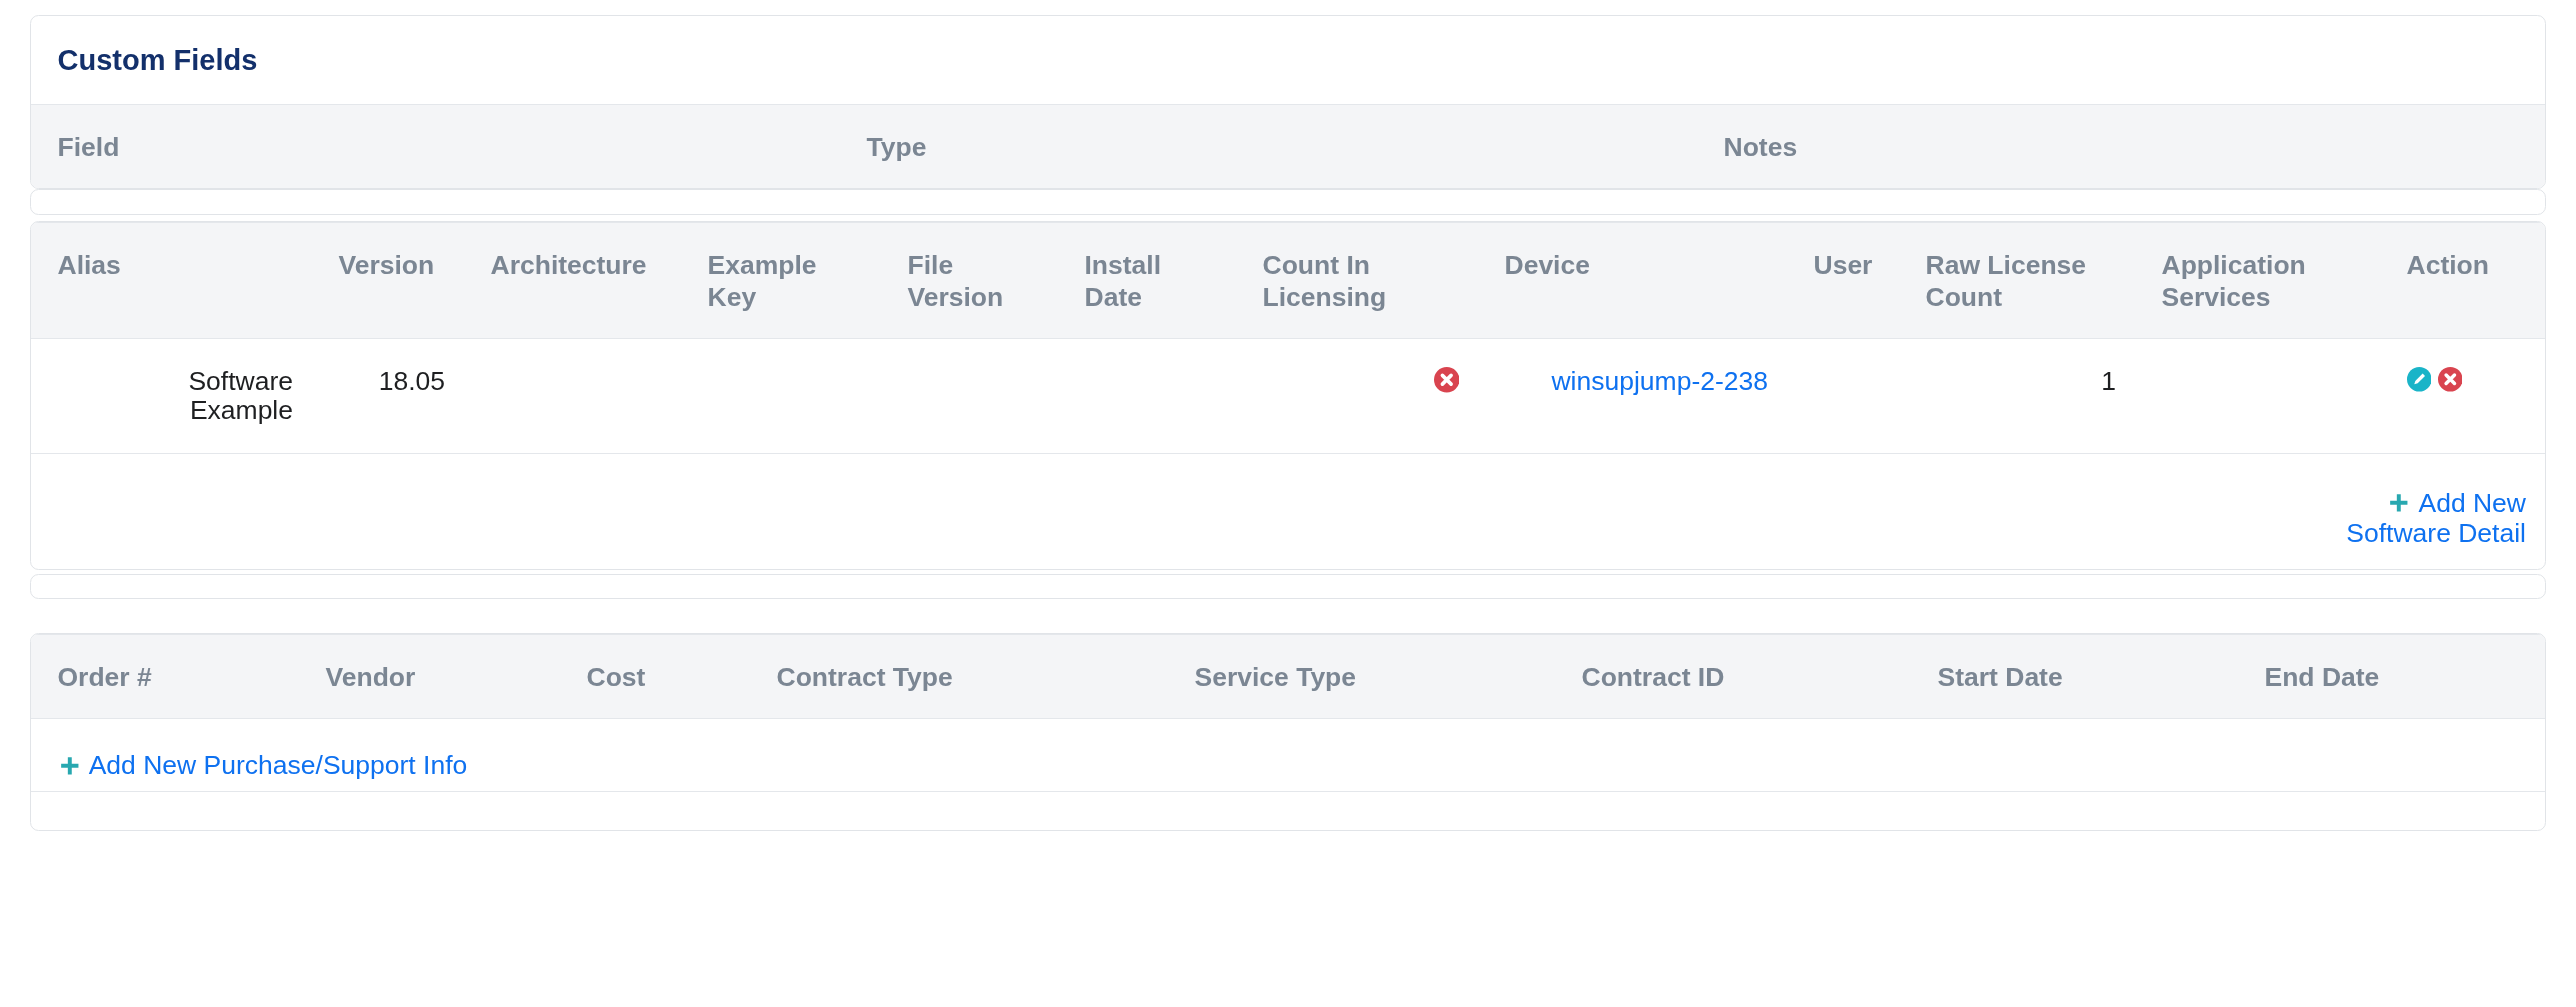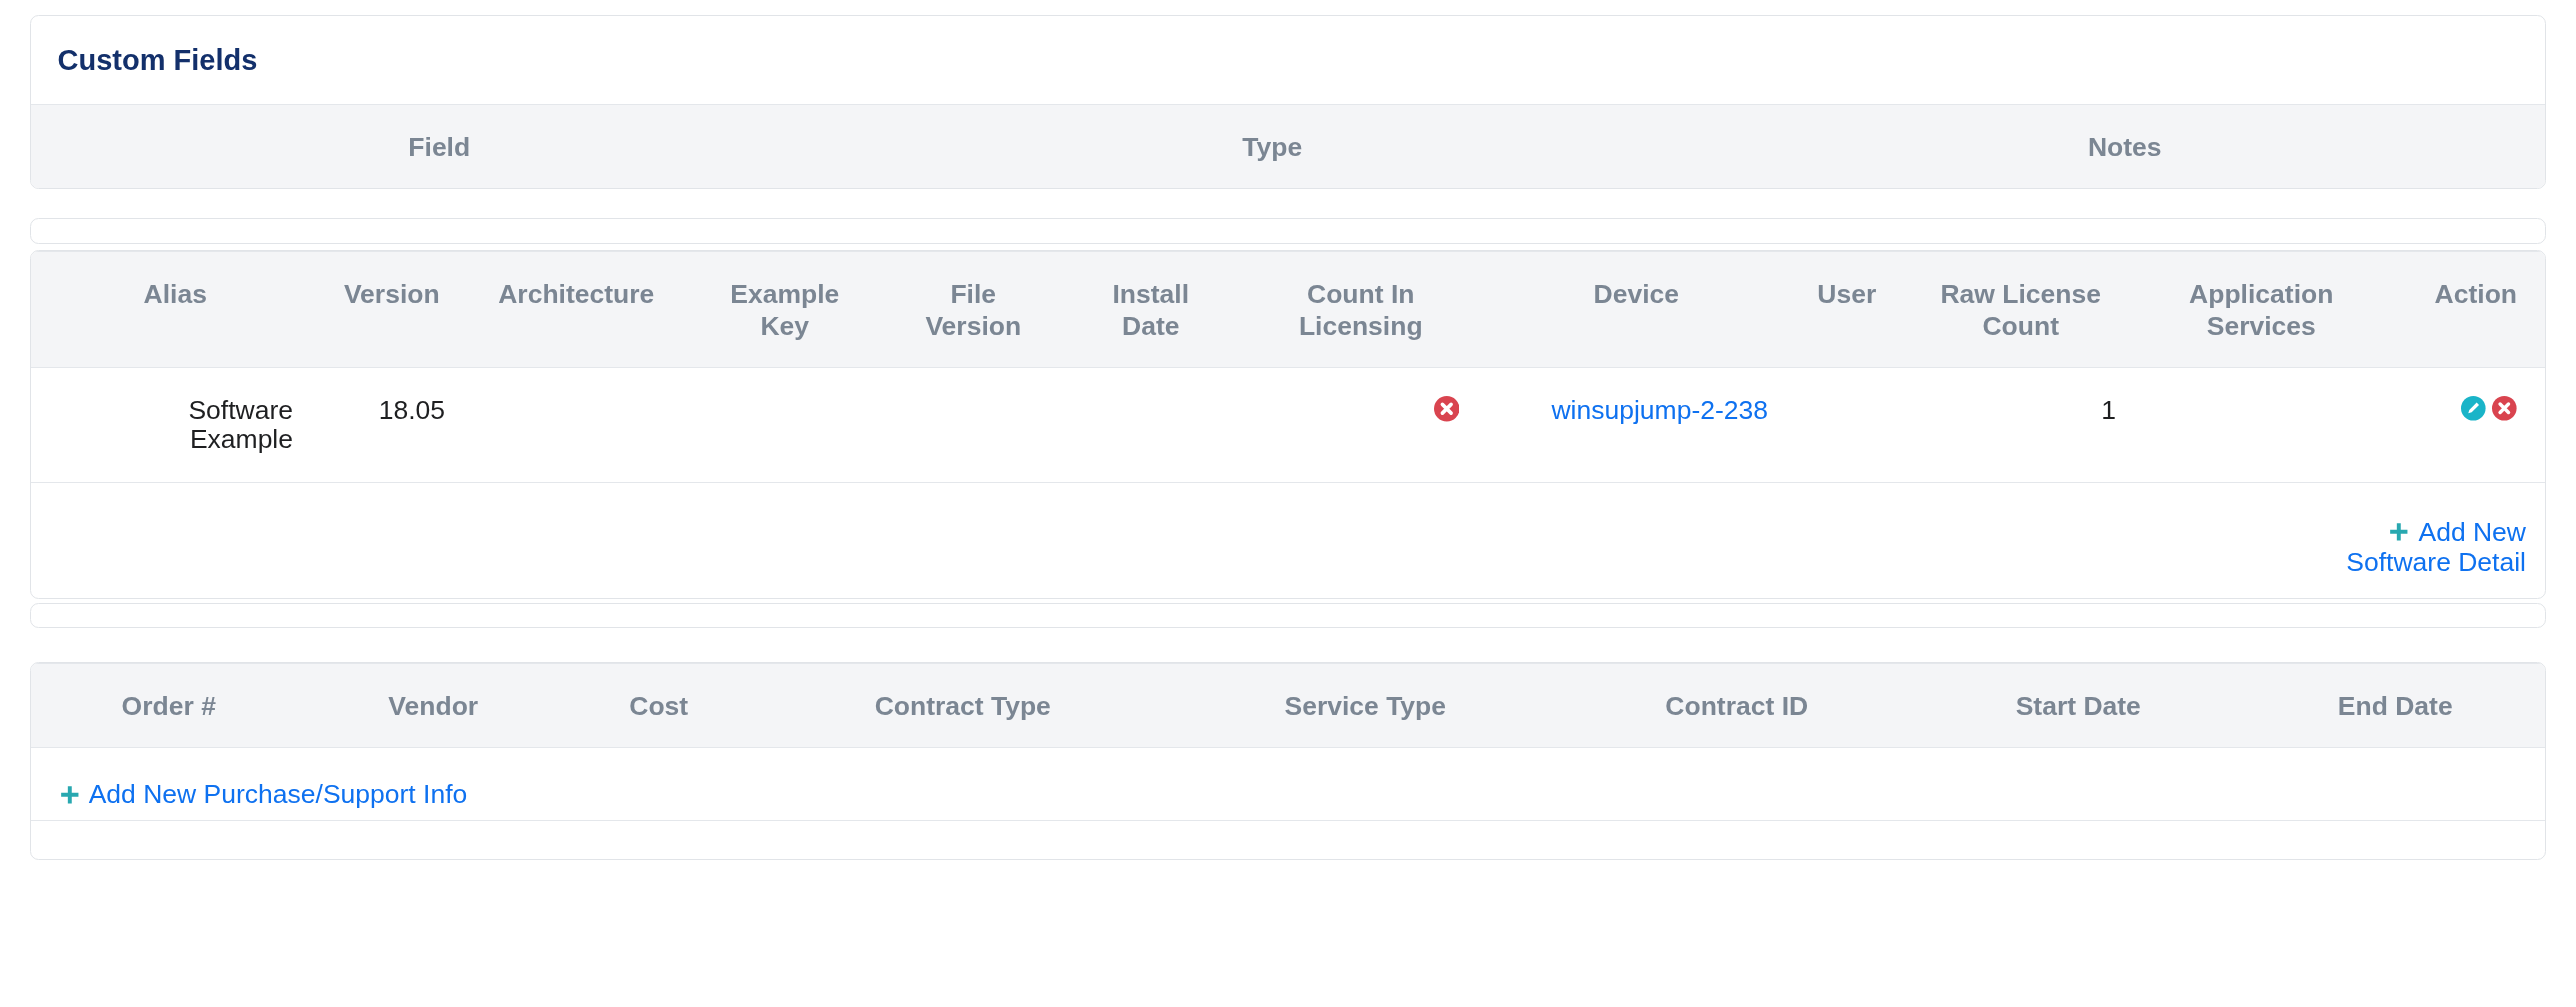--- a/index.html
+++ b/index.html
@@ -10,21 +10,21 @@
     color: #1e1f21;
   }
   .page { padding: 15px 30px 0 30px; }
 
   .card {
     background: #ffffff;
     border: 0.9px solid #e1e4e8;
     border-radius: 8.5px;
     overflow: hidden;
   }
-  .card-custom   { margin-bottom: 29px; }
+  .card-custom   { }
   .strip {
     height: 25.5px;
     border: 0.9px solid #e1e4e8;
     border-radius: 8.5px;
     background: #ffffff;
   }
   .strip-1 { margin-bottom: 6.6px; }
   .card-software { margin-bottom: 3.8px; }
   .strip-2 { margin-bottom: 34px; }
   .card-purchase { padding-bottom: 38px; }
@@ -43,35 +43,35 @@
     border-collapse: collapse;
     table-layout: fixed;
   }
   thead th {
     background: #f4f5f7;
     border-top: 0.9px solid #e4e7eb;
     color: #7b8693;
     font-size: 26.5px;
     line-height: 32px;
     font-weight: 700;
-    text-align: center;
+    text-align: left;
     vertical-align: top;
     padding: 25.5px 19px 25.5px 26.5px;
   }
   tbody td {
     border-top: 0.9px solid #e4e7eb;
     font-size: 26.5px;
     line-height: 29px;
     vertical-align: top;
     text-align: right;
     padding: 28px 19px 28px 26.5px;
     color: #1e1f21;
   }
   td.add-cell { padding: 34px 19px 21px 26.5px; }
-  th.col-action, td.col-action { text-align: right; padding-right: 28px; }
+  th.col-action, td.col-action { text-align: left; padding-right: 28px; }
 
   .wrap-narrow { display: inline-block; max-width: 151px; }
 
   a.link { color: #0e71f0; text-decoration: none; }
   a.add-link {
     color: #0e71f0; text-decoration: none;
     font-size: 26.5px; line-height: 30px;
   }
   a.add-link .plus-icon { margin-right: 7.6px; vertical-align: -2.8px; }
   .add-link-narrow { display: inline-block; max-width: 206px; margin-left: 20px; }

